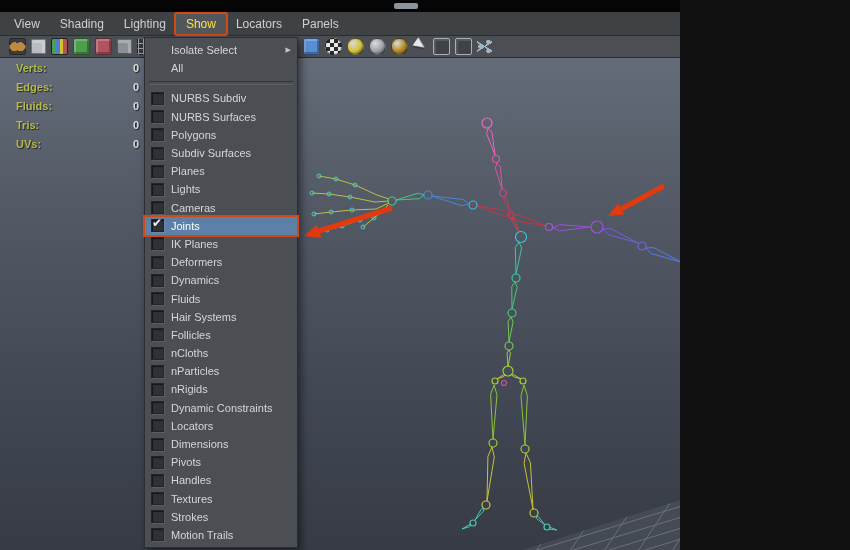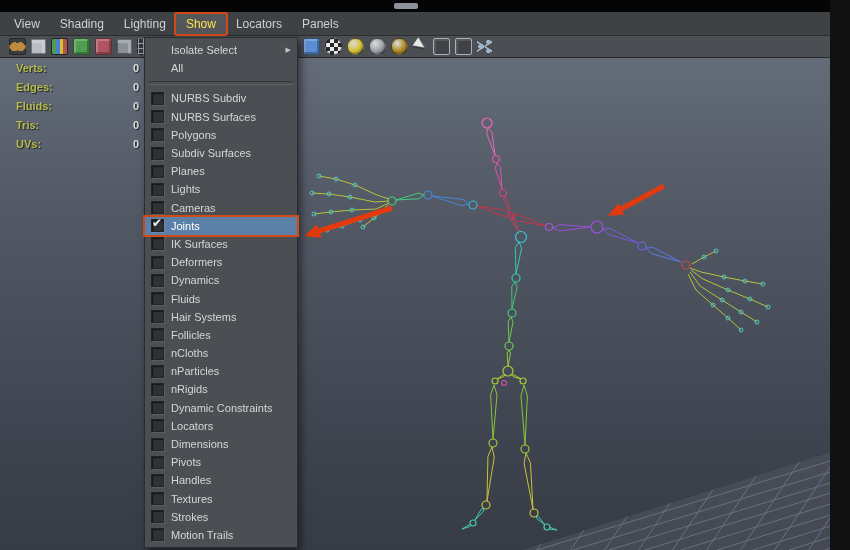--- a/index.html
+++ b/index.html
@@ -1,16 +1,16 @@
 <!DOCTYPE html>
 <html style="--accent: #d14a15; --menu-highlight: #5c80a8; --hud-label: #b5ba4c; --arrow-annotation: #e23a0e;"><head>
 <meta charset="utf-8">
 <style>
   html,body{margin:0;padding:0;background:#111;}
-  #root{position:relative;width:830px;height:550px;overflow:hidden;background:#000;
+  #root{position:relative;width:680px;height:550px;overflow:hidden;background:#000;
         font-family:"Liberation Sans",sans-serif;-webkit-font-smoothing:antialiased;}
 
   
   .titlebar{position:absolute;top:0;left:0;right:0;height:12px;background:#050505;}
   .title-handle{position:absolute;left:394px;top:3px;width:24px;height:6px;border-radius:2px;background:#8d939a;}
 
   
   .menubar{position:absolute;top:12px;left:0;right:0;height:23px;background:#3f4245;
            border-bottom:1px solid #2b2d2f;display:flex;align-items:center;padding-left:4px;z-index:5;}
   .mb-item{padding:3px 10px;font-size:12px;color:#cfd0d1;cursor:default;border-radius:1px;}
@@ -395,21 +395,21 @@
       <div class="menu-item t-check checked highlighted">
         <span class="checkbox">
           <span class="check">✔</span>
         </span>
         <span class="mi-label">Joints</span>
 
       </div>
 
       <div class="menu-item t-check">
         <span class="checkbox"></span>
-        <span class="mi-label">IK Surfaces</span>
+        <span class="mi-label">IK Planes</span>
 
       </div>
 
       <div class="menu-item t-check">
         <span class="checkbox"></span>
         <span class="mi-label">Deformers</span>
 
       </div>
 
       <div class="menu-item t-check">

